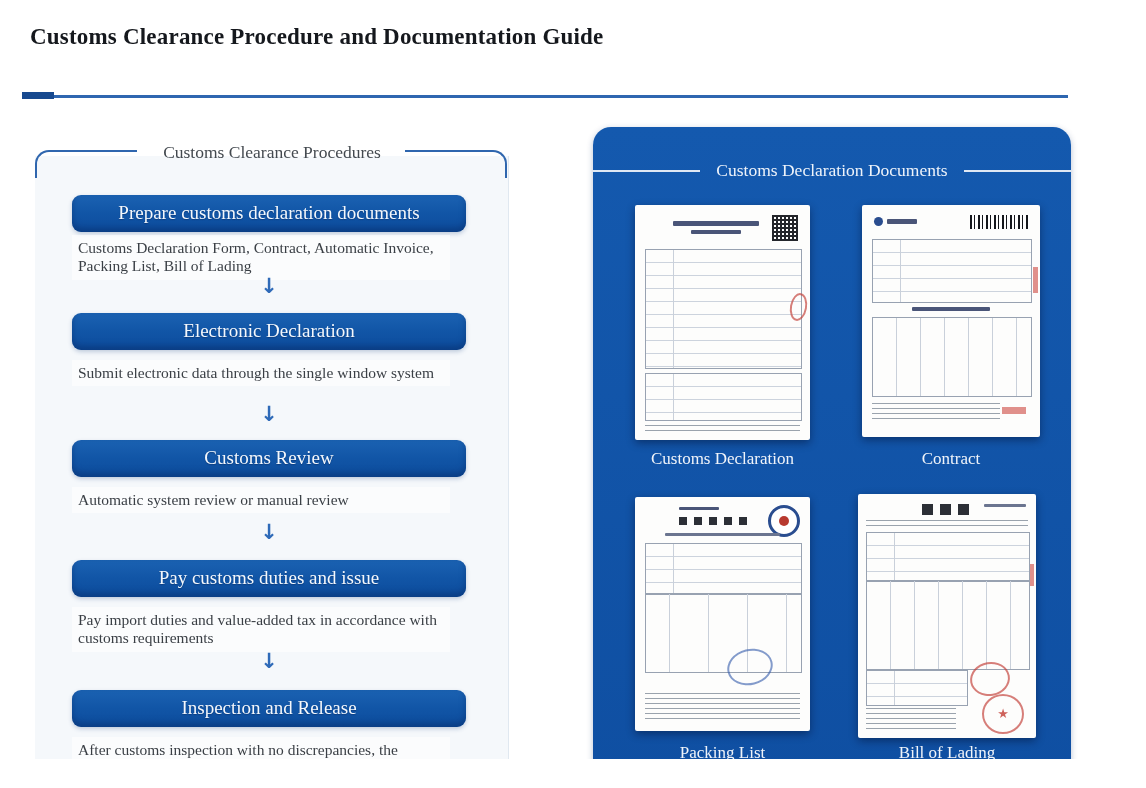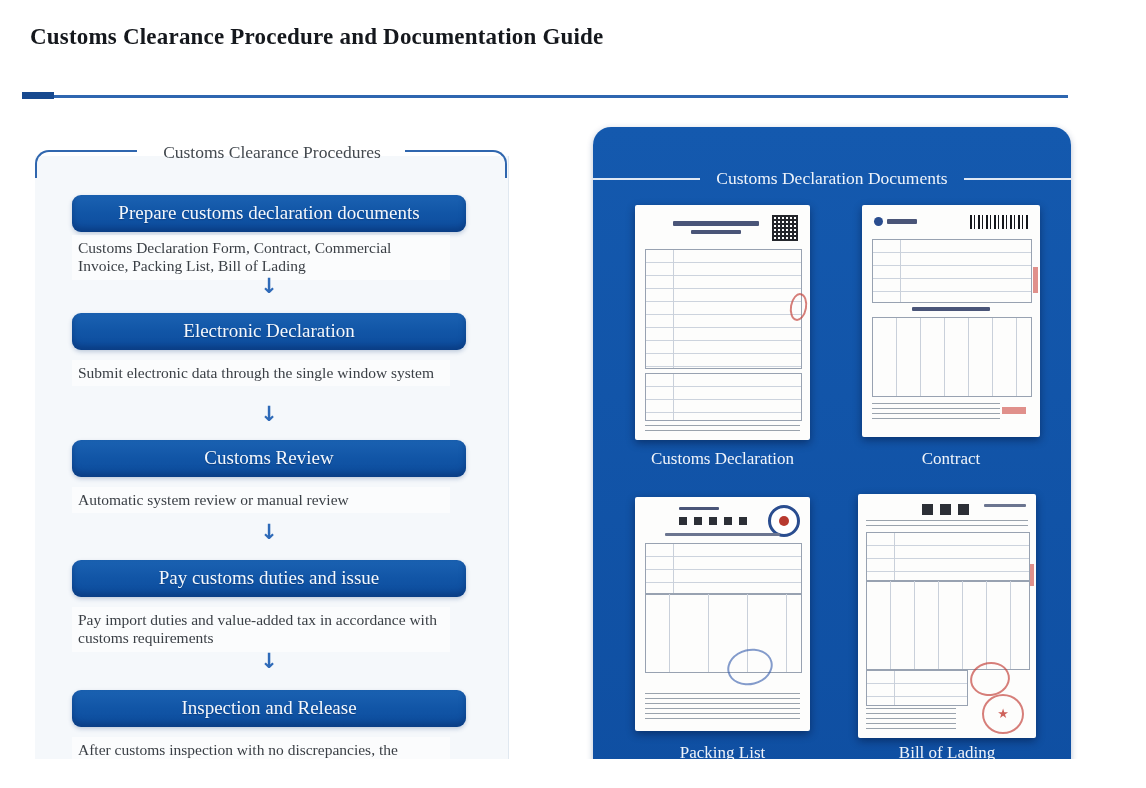--- a/index.html
+++ b/index.html
@@ -35,21 +35,21 @@
   .flow-arrow{position:absolute;left:72px;width:394px;text-align:center;
               color:#2e6ab8;font-size:21px;font-weight:bold;line-height:1;
               font-family:"DejaVu Sans", sans-serif;}
 
   
   .docs-panel{position:absolute;left:593px;top:127px;width:478px;height:658px;
               border-radius:18px;background:linear-gradient(180deg,#1459ae 0%,#0f4fa2 100%);
               box-shadow:0 2px 6px rgba(20,50,110,.3);}
   .docs-title-row{position:absolute;left:0;top:33px;width:100%;display:flex;align-items:center;}
   .docs-title-row .tline{height:2px;background:#dfe8f4;flex:1;}
-  .docs-title{color:#eef3fa;font-size:17.5px;margin:8px 16px;white-space:nowrap;}
+  .docs-title{color:#eef3fa;font-size:17.5px;margin:0 16px;white-space:nowrap;}
 
   .doc{position:absolute;background:#fdfdfc;border-radius:2px;
        box-shadow:0 3px 9px rgba(0,10,40,.45);overflow:hidden;}
   .doc-caption{position:absolute;text-align:center;color:#f0f4fa;font-size:17px;}
 
   
   .tbar{background:#4a5578;height:5px;border-radius:1px;}
   .fine-lines{background:repeating-linear-gradient(180deg,#9aa3ad 0 1px,transparent 1px 5px);}
   .form-table{border:1px solid #98a2b1;
               background:
@@ -80,21 +80,21 @@
   <div class="page-title">Customs Clearance Procedure and Documentation Guide</div>
   <div class="divider-thin"></div>
   <div class="divider-thick"></div>
 
   <div class="proc-panel"></div>
   <div class="corner-left"></div>
   <div class="corner-right"></div>
   <div class="proc-title">Customs Clearance Procedures</div>
 
   <div class="step-box" style="top:195px">Prepare customs declaration documents</div>
-  <div class="step-desc" style="top:235px">Customs Declaration Form, Contract, Commercial Invoice, Packing List, Bill of Lading</div>
+  <div class="step-desc" style="top:235px">Customs Declaration Form, Contract, Automatic Invoice, Packing List, Bill of Lading</div>
   <div class="flow-arrow" style="top:276px">↓</div>
 
   <div class="step-box" style="top:313px">Electronic Declaration</div>
   <div class="step-desc" style="top:360px">Submit electronic data through the single window system</div>
   <div class="flow-arrow" style="top:404px">↓</div>
 
   <div class="step-box" style="top:440px">Customs Review</div>
   <div class="step-desc" style="top:487px">Automatic system review or manual review</div>
   <div class="flow-arrow" style="top:522px">↓</div>
 

